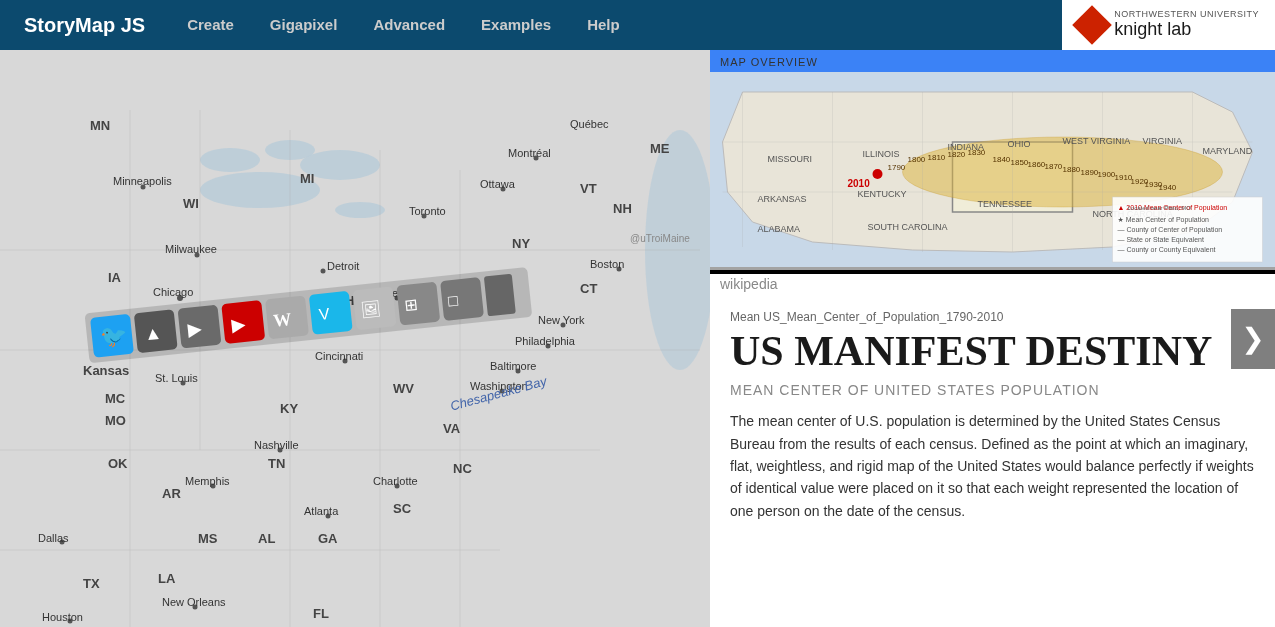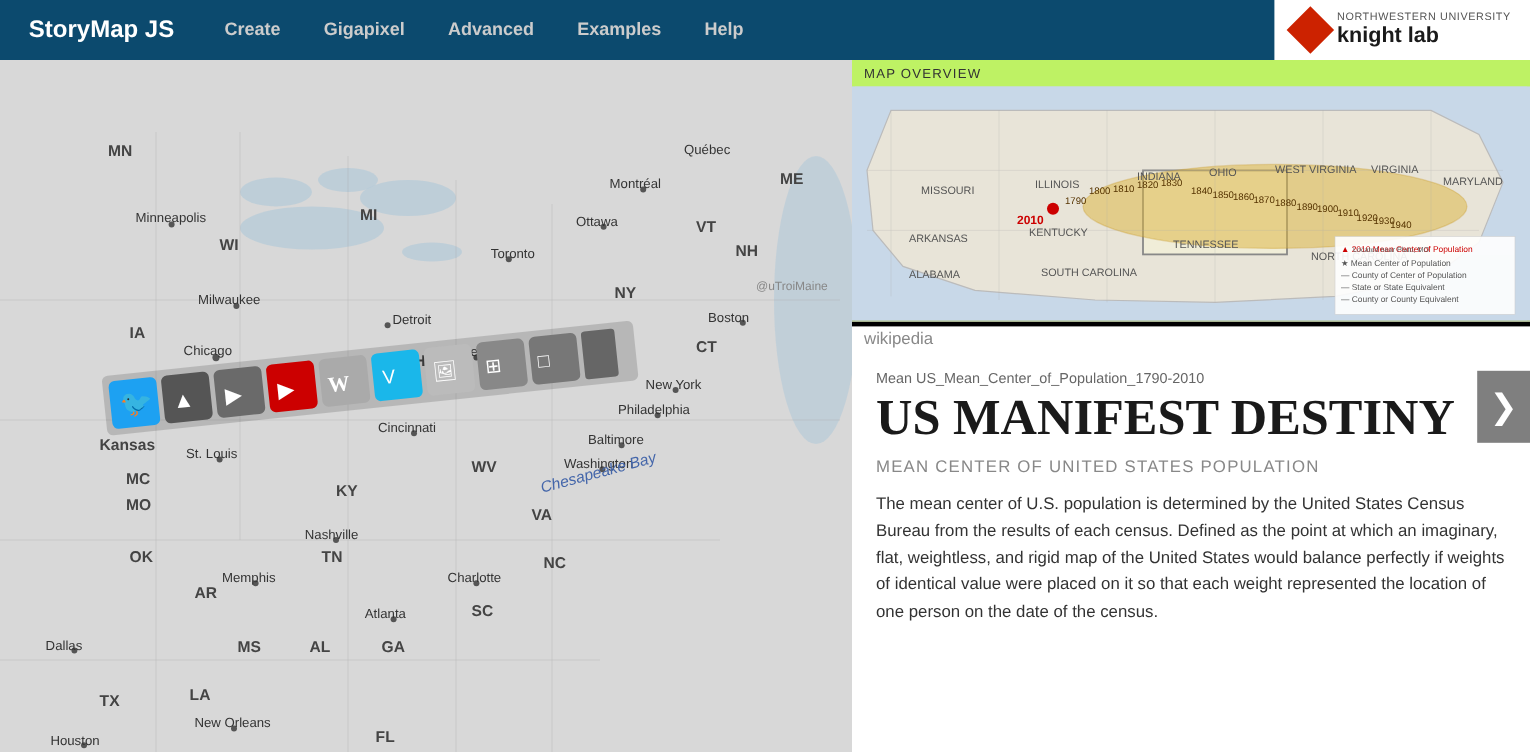--- a/index.html
+++ b/index.html
@@ -28,42 +28,42 @@
       transform: rotate(45deg); flex-shrink: 0;
     }
     #navbar .knightlab-logo .kl-text {
       display: flex; flex-direction: column; line-height: 1.1;
     }
     #navbar .knightlab-logo .kl-text .univ {
       font-size: 9px; color: #555; font-family: Arial, sans-serif; letter-spacing: 0.5px;
       text-transform: uppercase;
     }
     #navbar .knightlab-logo .kl-text .lab {
-      font-size: 18px; color: #1a1a1a; font-family: Arial, sans-serif; font-weight: bold;
+      font-size: 18px; color: #1a1a1a; font-family: Arial, sans-serif; font-weight: normal;
     }
 
     
     #main { position: absolute; top: 50px; left: 0; width: 1275px; height: 577px; display: flex; }
 
     
     #map-panel {
       width: 710px; height: 577px; background: #e8e8e8; position: relative; overflow: hidden;
     }
     
     #map-svg { width: 100%; height: 100%; }
 
     
     #story-panel {
       flex: 1; height: 577px; background: #fff; display: flex; flex-direction: column;
       position: relative; overflow: hidden;
     }
 
     
     #map-overview {
-      width: 100%; background: #bef264; border-bottom: 1px solid #a3a3a3;
+      width: 100%; background: #3b82f6; border-bottom: 3px solid #a3a3a3;
       padding: 0; position: relative;
     }
     #map-overview .overview-label {
       font-size: 11px; font-family: Arial, sans-serif; color: #333; letter-spacing: 1px;
       text-transform: uppercase; padding: 6px 10px 4px;
     }
 
     
     #story-content {
       flex: 1; padding: 10px 20px 10px 20px; overflow-y: auto; position: relative;

